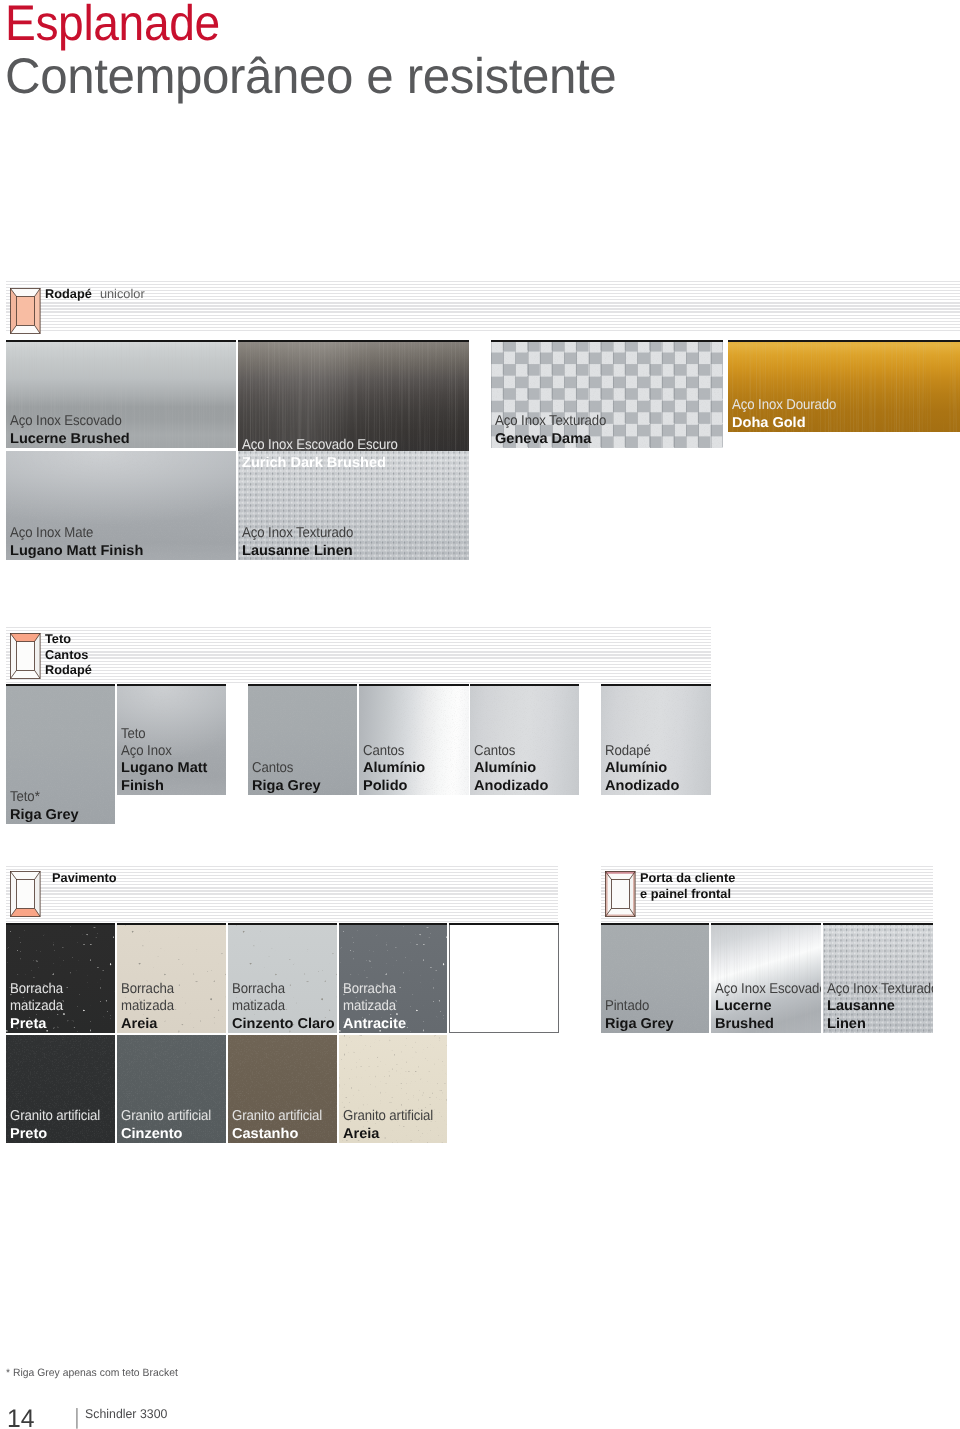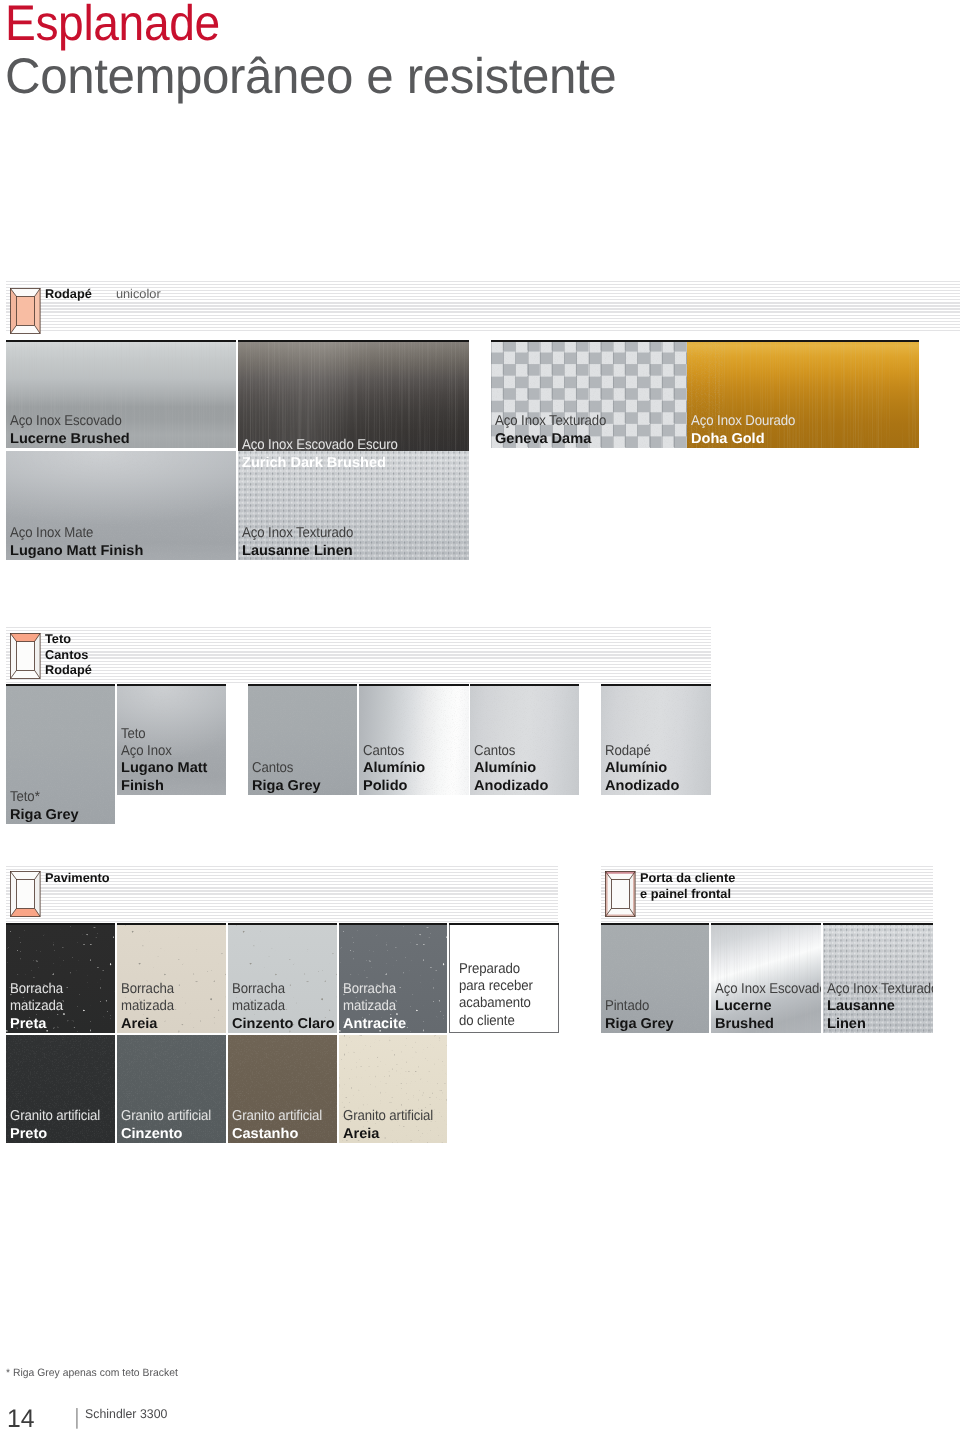--- a/index.html
+++ b/index.html
@@ -11,21 +11,21 @@
   
   .title,.subtitle{position:absolute;white-space:nowrap;letter-spacing:-0.4px;transform-origin:left top;}
   .title{left:5px;top:-6px;font-size:50px;color:#C8102E;transform:scaleX(0.923);}
   .subtitle{left:5px;top:47px;font-size:50px;color:#58595b;transform:scaleX(0.985);}
 
   
   .band{position:absolute;background:repeating-linear-gradient(to bottom,
           #e3e3e5 0px,#e3e3e5 1.15px,#ffffff 1.15px,#ffffff 3.05px);}
   .band-label{position:absolute;font-size:12.75px;font-weight:bold;color:#111;
         line-height:15.6px;white-space:pre-line;letter-spacing:0.02px;}
-  .band-label .thin{font-weight:normal;color:#5d5d5d;margin-left:24px;}
+  .band-label .thin{font-weight:normal;color:#5d5d5d;margin-left:8px;}
   .icon{position:absolute;}
 
   
   .tile{position:absolute;overflow:hidden;box-sizing:border-box;padding-left:40px;}
   .tile>.bar{position:absolute;left:0;top:0;right:0;height:2px;background:#161616;z-index:6;}
   .tile>.tex{position:absolute;left:0;top:0;right:0;bottom:0;}
   .tile>.grain{position:absolute;left:0;top:0;width:100%;height:100%;z-index:2;}
   .cap{position:absolute;left:4.3px;bottom:0px;z-index:5;line-height:17.3px;white-space:pre;}
   .cap span{display:block;font-size:14.3px;letter-spacing:-0.1px;transform-origin:left center;}
   .cap .l1{font-weight:normal;transform:scaleX(0.925);}
@@ -152,21 +152,21 @@
       <rect x="0.5" y="0.5" width="29.6" height="45.0" fill="#fcfcfb"></rect>
       <polygon points="0.5,0.5 6.4,8.4 6.4,37.4 0.5,45.5" fill="#f8f8f7"></polygon>
       <polygon points="30.1,0.5 24.6,8.4 24.6,37.4 30.1,45.5" fill="#f2f2f1"></polygon>
       <polygon points="0.5,45.5 30.1,45.5 24.6,37.4 6.4,37.4" fill="#f9a587"></polygon>
       <g fill="none" stroke="#4a342a" stroke-width="0.8" stroke-linejoin="miter">
         <path d="M0.5 0.5 L6.4 8.4 M30.1 0.5 L24.6 8.4 M0.5 45.5 L6.4 37.4 M30.1 45.5 L24.6 37.4"></path>
         <rect x="6.4" y="8.4" width="18.200000000000003" height="29.0"></rect>
         <rect x="0.5" y="0.5" width="29.6" height="45.0"></rect>
       </g>
     </svg></div>
-<div class="band-label" style="left:45px;top:870px">Pavimento</div>
+<div class="band-label" style="left:52px;top:870px">Pavimento</div>
 
 <div class="band" style="left:601px;top:866px;width:332px;height:57px"></div>
 <div class="icon" style="left:605px;top:871px"><svg width="30.6" height="46" viewBox="0 0 30.6 46">
       <rect x="0.5" y="0.5" width="29.6" height="45.0" fill="#fbfbfa"></rect>
       <polygon points="0.5,0.5 6.4,8.4 6.4,37.4 0.5,45.5" fill="#f9f9f8"></polygon>
       <polygon points="30.1,0.5 24.6,8.4 24.6,37.4 30.1,45.5" fill="#f4f4f3"></polygon>
       <path d="M0.5 0.5 H30.1 V45.5 H0.5 Z M2.6 2.6 V43.4 H28 V2.6 Z" fill="#dbb3ab" fill-rule="evenodd"></path>
       <rect x="0.5" y="0.5" width="29.6" height="2.1" fill="#cf8c96"></rect>
       <g fill="none" stroke="#4a342a" stroke-width="0.8" stroke-linejoin="miter">
         <path d="M0.5 0.5 L6.4 8.4 M30.1 0.5 L24.6 8.4 M0.5 45.5 L6.4 37.4 M30.1 45.5 L24.6 37.4"></path>
@@ -194,21 +194,21 @@
     <div class="cap"><span class="l1">Aço Inox Escovado Escuro</span><span class="l2">Zurich Dark Brushed</span></div>
   </div>
 <div class="tile light" style="left:491px;top:340px;width:232px;height:108px">
     <div class="tex tx-geneva"></div>
     <svg class="grain">
       <rect width="100%" height="100%" filter="url(#fine)"></rect>
     </svg>
     <div class="bar"></div>
     <div class="cap"><span class="l1">Aço Inox Texturado</span><span class="l2">Geneva Dama</span></div>
   </div>
-<div class="tile dark" style="left:687px;top:340px;width:232px;height:108px">
+<div class="tile dark" style="left:728px;top:340px;width:232px;height:92px">
     <div class="tex tx-doha"></div>
     <svg class="grain">
       <rect width="100%" height="100%" filter="url(#brushG)"></rect>
     </svg>
     <div class="bar"></div>
     <div class="cap"><span class="l1">Aço Inox Dourado</span><span class="l2">Doha Gold</span></div>
   </div>
 <div class="tile light" style="left:6px;top:451px;width:230px;height:109px">
     <div class="tex tx-lugano"></div>
     <svg class="grain">
@@ -362,22 +362,18 @@
     <svg class="grain">
       <rect width="100%" height="100%" filter="url(#fine)"></rect>
     </svg>
     <div class="bar"></div>
     <div class="cap"><span class="l1">Aço Inox Texturado</span><span class="l2">Lausanne
 Linen</span></div>
   </div>
 
 <div class="boxnote" style="left:449px;top:923px;width:110px;height:110px">
     <div class="bar"></div>
-    <div class="cap"><span>Preparado
-para receber
-acabamento
-do cliente</span></div>
   </div>
 
 <div class="note">* Riga Grey apenas com teto Bracket</div>
 <div class="foot-num">14</div>
 <div class="foot-sep">|</div>
 <div class="foot-txt">Schindler 3300</div>
 
 </body></html>

